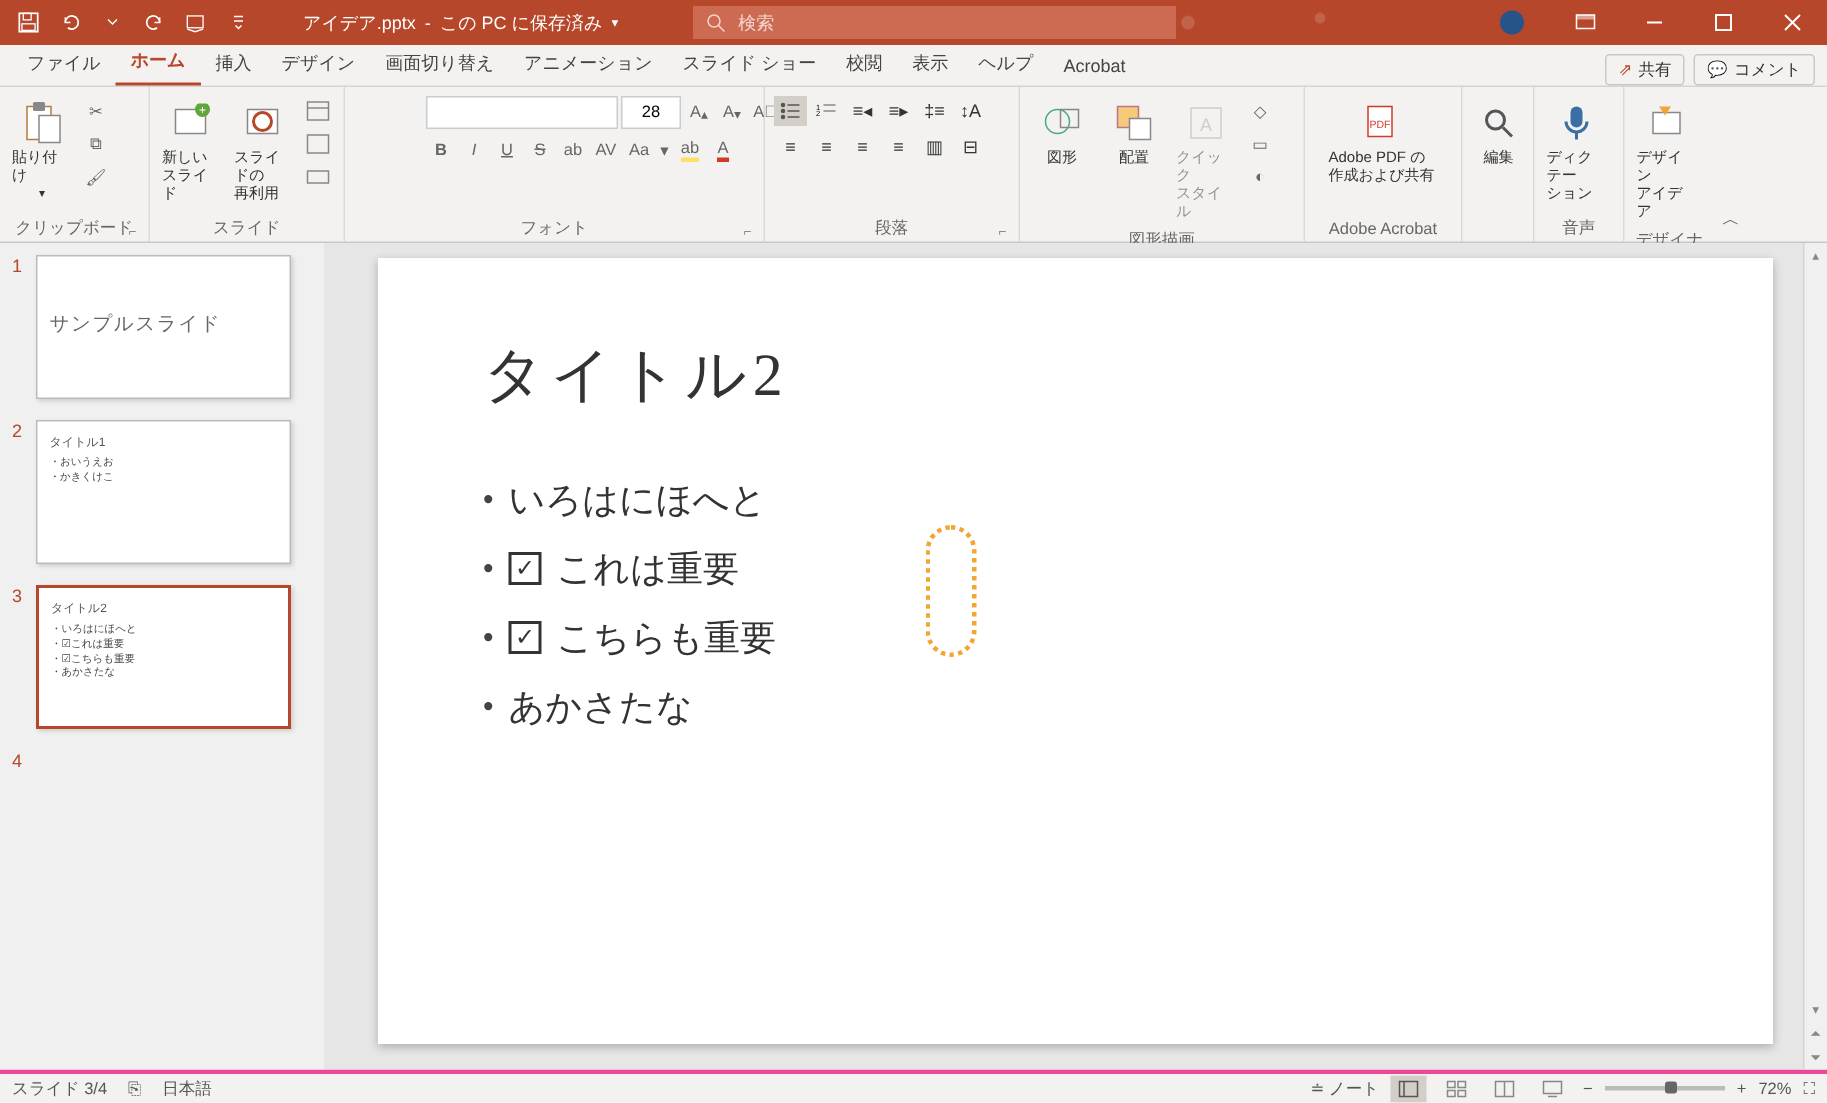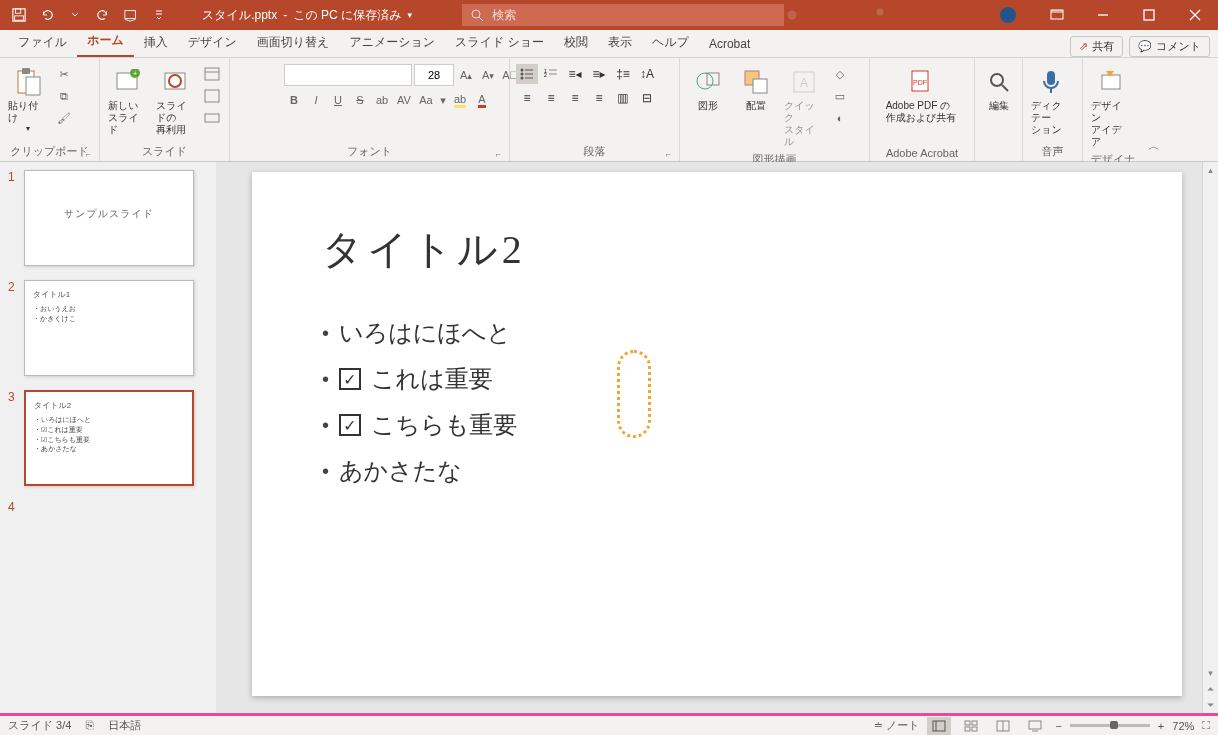--- a/index.html
+++ b/index.html
@@ -43,21 +43,21 @@
 
 
 .workspace { display: flex; height: calc(735px - 30px - 28px - 104px - 22px); }
 .thumb-panel { width: 216px; background: #f0f0f0; overflow-y: auto; padding: 8px 8px; }
 .thumb-item { display: flex; gap: 6px; margin-bottom: 14px; }
 .thumb-num { font-size: 12px; color: #b7472a; width: 10px; }
 .thumb { width: 170px; height: 96px; background: #fff; border: 1px solid #bbb; box-shadow: 1px 1px 3px rgba(0,0,0,0.15); padding: 8px; font-size: 7px; color:#444; position:relative;}
 .thumb.selected { border: 2px solid #b7472a; }
 .thumb .t-title { font-size: 8px; color:#555; }
 .thumb .t-body { margin-top:4px; line-height:1.4;}
-.thumb .center-title { text-align:center; margin-top:28px; font-size:10px; color:#666; letter-spacing:1px;}
+.thumb .center-title { margin-top:28px; font-size:13px; color:#666; letter-spacing:1px;}
 
 .slide-area { flex: 1; background: #e6e6e6; position: relative; display:flex; align-items:flex-start; justify-content:center; overflow:hidden;}
 .slide-scroll-v { position:absolute; right:0; top:0; bottom:0; width:16px; background:#f0f0f0; border-left:1px solid #d4d4d4;}
 .slide-scroll-v .sbtn { height:16px; display:flex; align-items:center; justify-content:center; color:#888; font-size:9px;}
 .slide-scroll-v .track { position:absolute; top:16px; bottom:48px; width:100%;}
 .slide { width: 930px; height: 524px; background: #fff; margin-top: 10px; box-shadow: 0 2px 6px rgba(0,0,0,0.25); padding: 50px 70px; }
 .slide h1 { font-size: 40px; font-weight: 400; color: #333; font-family: "Yu Gothic", serif; letter-spacing:4px;}
 .slide ul { margin-top: 40px; list-style: none; }
 .slide ul li { font-size: 24px; color: #333; margin-bottom: 14px; display:flex; align-items:center; gap:10px;}
 .slide ul li .bullet { font-size:20px; color:#444;}
@@ -109,21 +109,21 @@
           <path d="M1 13 L7 15 L13 13" fill="none" stroke="#fff"></path>
         </svg>
       </div>
     <div class="qbtn">
         <svg width="8" height="10">
           <path d="M1 1 h6 M1 4 h6 M2 7 L4 9 L6 7" fill="none" stroke="#fff"></path>
         </svg>
       </div>
   </div>
   <div class="doc-title">
-    <span>スタイル.pptx</span>
+    <span>アイデア.pptx</span>
     <span>-</span>
     <span>この PC に保存済み</span>
     <span style="font-size:9px;">▾</span>
   </div>
   <div class="search">
     <svg width="14" height="14">
         <circle cx="6" cy="6" r="4" fill="none" stroke="#f5d7cf"></circle>
         <line x1="9" y1="9" x2="13" y2="13" stroke="#f5d7cf"></line>
       </svg>
     <span>検索</span>

